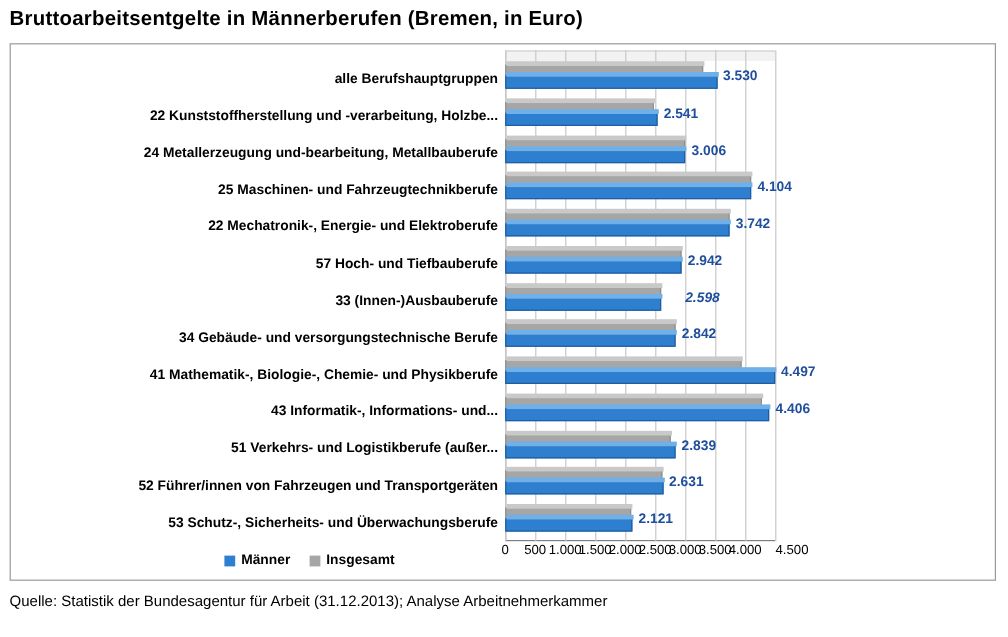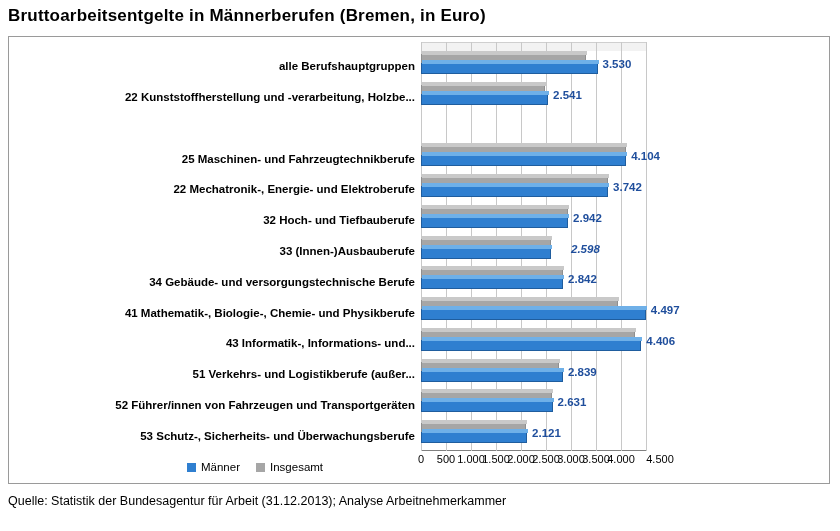--- a/index.html
+++ b/index.html
@@ -157,21 +157,21 @@
     transform: translateX(-50%);
     white-space: nowrap;
   }
   .legend {
     position: absolute;
     left: 178px;
     top: 424px;
     display: flex;
     gap: 16px;
     font-size: 11.5px;
-    font-weight: normal;
+    font-weight: bold;
   }
   .legend-item {
     display: flex;
     align-items: center;
     gap: 5px;
   }
   .swatch {
     width: 9px;
     height: 9px;
     display: inline-block;
@@ -224,20 +224,30 @@
           <div class="row" style="top: 30.7692px; height: 30.7692px; padding-left: 32px;">
             <div class="cat-label">22 Kunststoffherstellung und -verarbeitung, Holzbe...</div>
             <div class="bar-ins" style="width: 123.75px;">
               <div class="bar-ins-top" style="width: 123.75px;"></div>
             </div>
             <div class="bar-men" style="width: 127.05px;">
               <div class="bar-men-top" style="width: 127.05px;"></div>
             </div>
             <div class="val-label" style="left: 132.05px;">2.541</div>
           </div>
+          <div class="row" style="top: 61.5385px; height: 30.7692px;">
+            <div class="cat-label">24 Metallerzeugung und-bearbeitung, Metallbauberufe</div>
+            <div class="bar-ins" style="width: 150.3px;">
+              <div class="bar-ins-top" style="width: 150.3px;"></div>
+            </div>
+            <div class="bar-men" style="width: 150.3px;">
+              <div class="bar-men-top" style="width: 150.3px;"></div>
+            </div>
+            <div class="val-label" style="left: 155.3px;">3.006</div>
+          </div>
           <div class="row" style="top: 92.3077px; height: 30.7692px;">
             <div class="cat-label">25 Maschinen- und Fahrzeugtechnikberufe</div>
             <div class="bar-ins" style="width: 204.5px;">
               <div class="bar-ins-top" style="width: 204.5px;"></div>
             </div>
             <div class="bar-men" style="width: 205.2px;">
               <div class="bar-men-top" style="width: 205.2px;"></div>
             </div>
             <div class="val-label" style="left: 210.2px;">4.104</div>
           </div>
@@ -245,21 +255,21 @@
             <div class="cat-label">22 Mechatronik-, Energie- und Elektroberufe</div>
             <div class="bar-ins" style="width: 187.1px;">
               <div class="bar-ins-top" style="width: 187.1px;"></div>
             </div>
             <div class="bar-men" style="width: 187.1px;">
               <div class="bar-men-top" style="width: 187.1px;"></div>
             </div>
             <div class="val-label" style="left: 192.1px;">3.742</div>
           </div>
           <div class="row" style="top: 153.846px; height: 30.7692px;">
-            <div class="cat-label">32 Hoch- und Tiefbauberufe</div>
+            <div class="cat-label">57 Hoch- und Tiefbauberufe</div>
             <div class="bar-ins" style="width: 147.1px;">
               <div class="bar-ins-top" style="width: 147.1px;"></div>
             </div>
             <div class="bar-men" style="width: 147.1px;">
               <div class="bar-men-top" style="width: 147.1px;"></div>
             </div>
             <div class="val-label" style="left: 152.1px;">2.942</div>
           </div>
           <div class="row" style="top: 184.615px; height: 30.7692px;">
             <div class="cat-label">33 (Innen-)Ausbauberufe</div>

